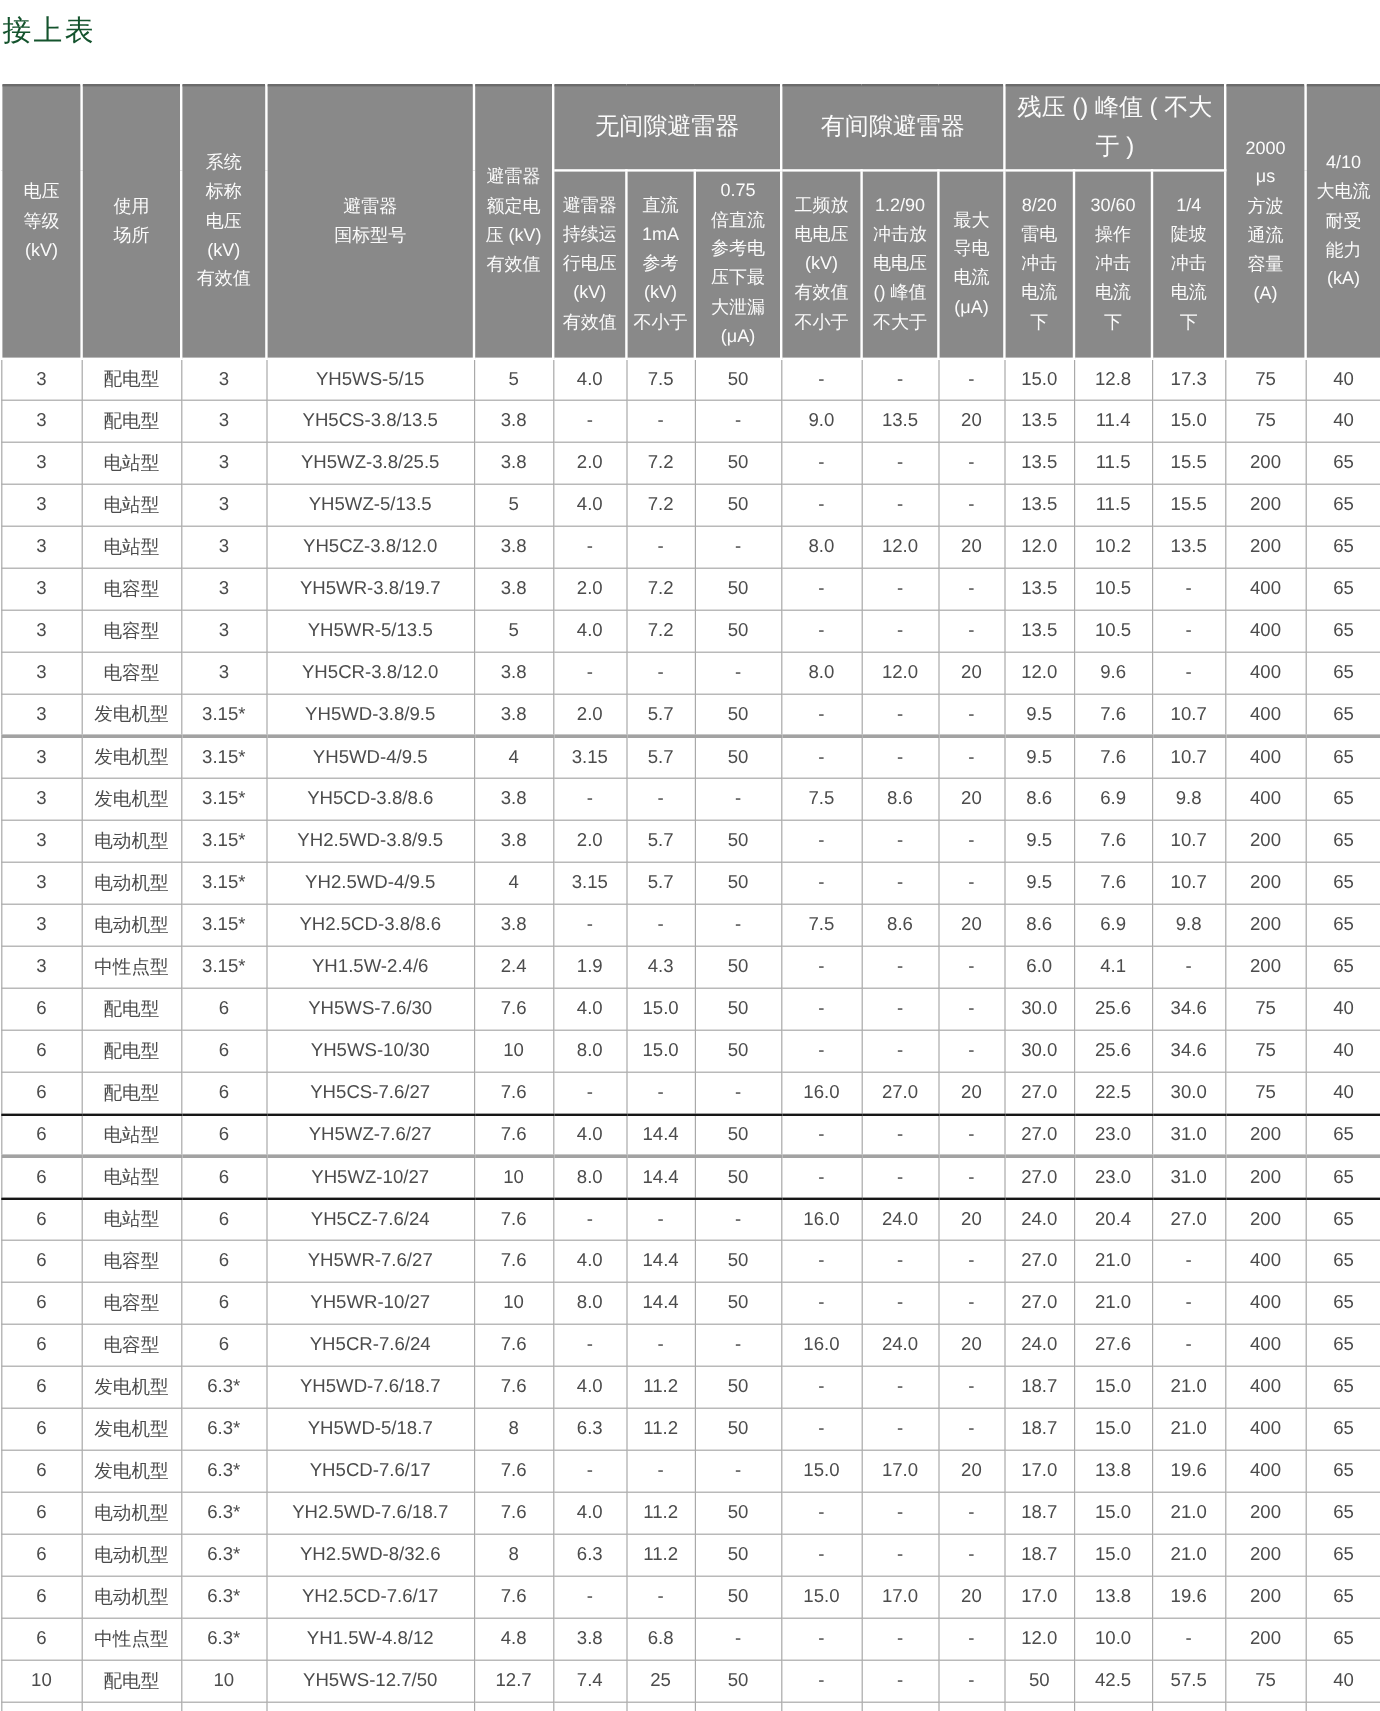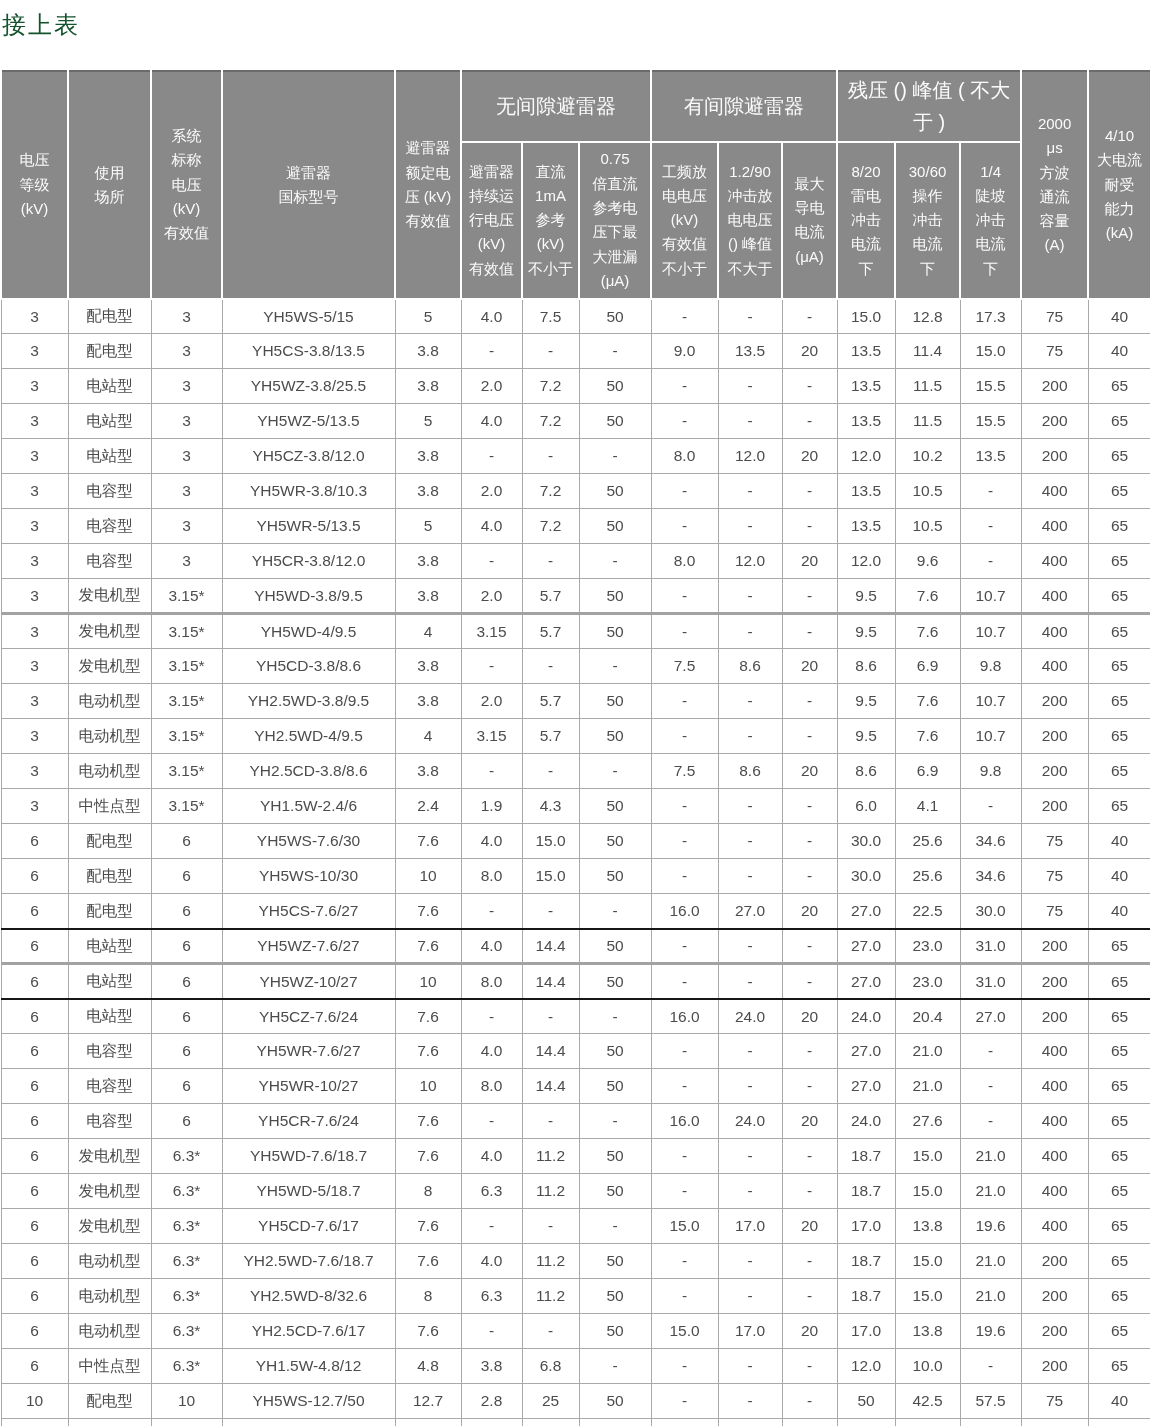--- a/index.html
+++ b/index.html
@@ -248,21 +248,21 @@
         <td>12.0</td>
         <td>10.2</td>
         <td>13.5</td>
         <td>200</td>
         <td>65</td>
       </tr>
       <tr>
         <td>3</td>
         <td>电容型</td>
         <td>3</td>
-        <td>YH5WR-3.8/10.3</td>
+        <td>YH5WR-3.8/19.7</td>
         <td>3.8</td>
         <td>2.0</td>
         <td>7.2</td>
         <td>50</td>
         <td>-</td>
         <td>-</td>
         <td>-</td>
         <td>13.5</td>
         <td>10.5</td>
         <td>-</td>
@@ -718,21 +718,21 @@
         <td>-</td>
         <td>200</td>
         <td>65</td>
       </tr>
       <tr>
         <td>10</td>
         <td>配电型</td>
         <td>10</td>
         <td>YH5WS-12.7/50</td>
         <td>12.7</td>
-        <td>2.8</td>
+        <td>7.4</td>
         <td>25</td>
         <td>50</td>
         <td>-</td>
         <td>-</td>
         <td>-</td>
         <td>50</td>
         <td>42.5</td>
         <td>57.5</td>
         <td>75</td>
         <td>40</td>

